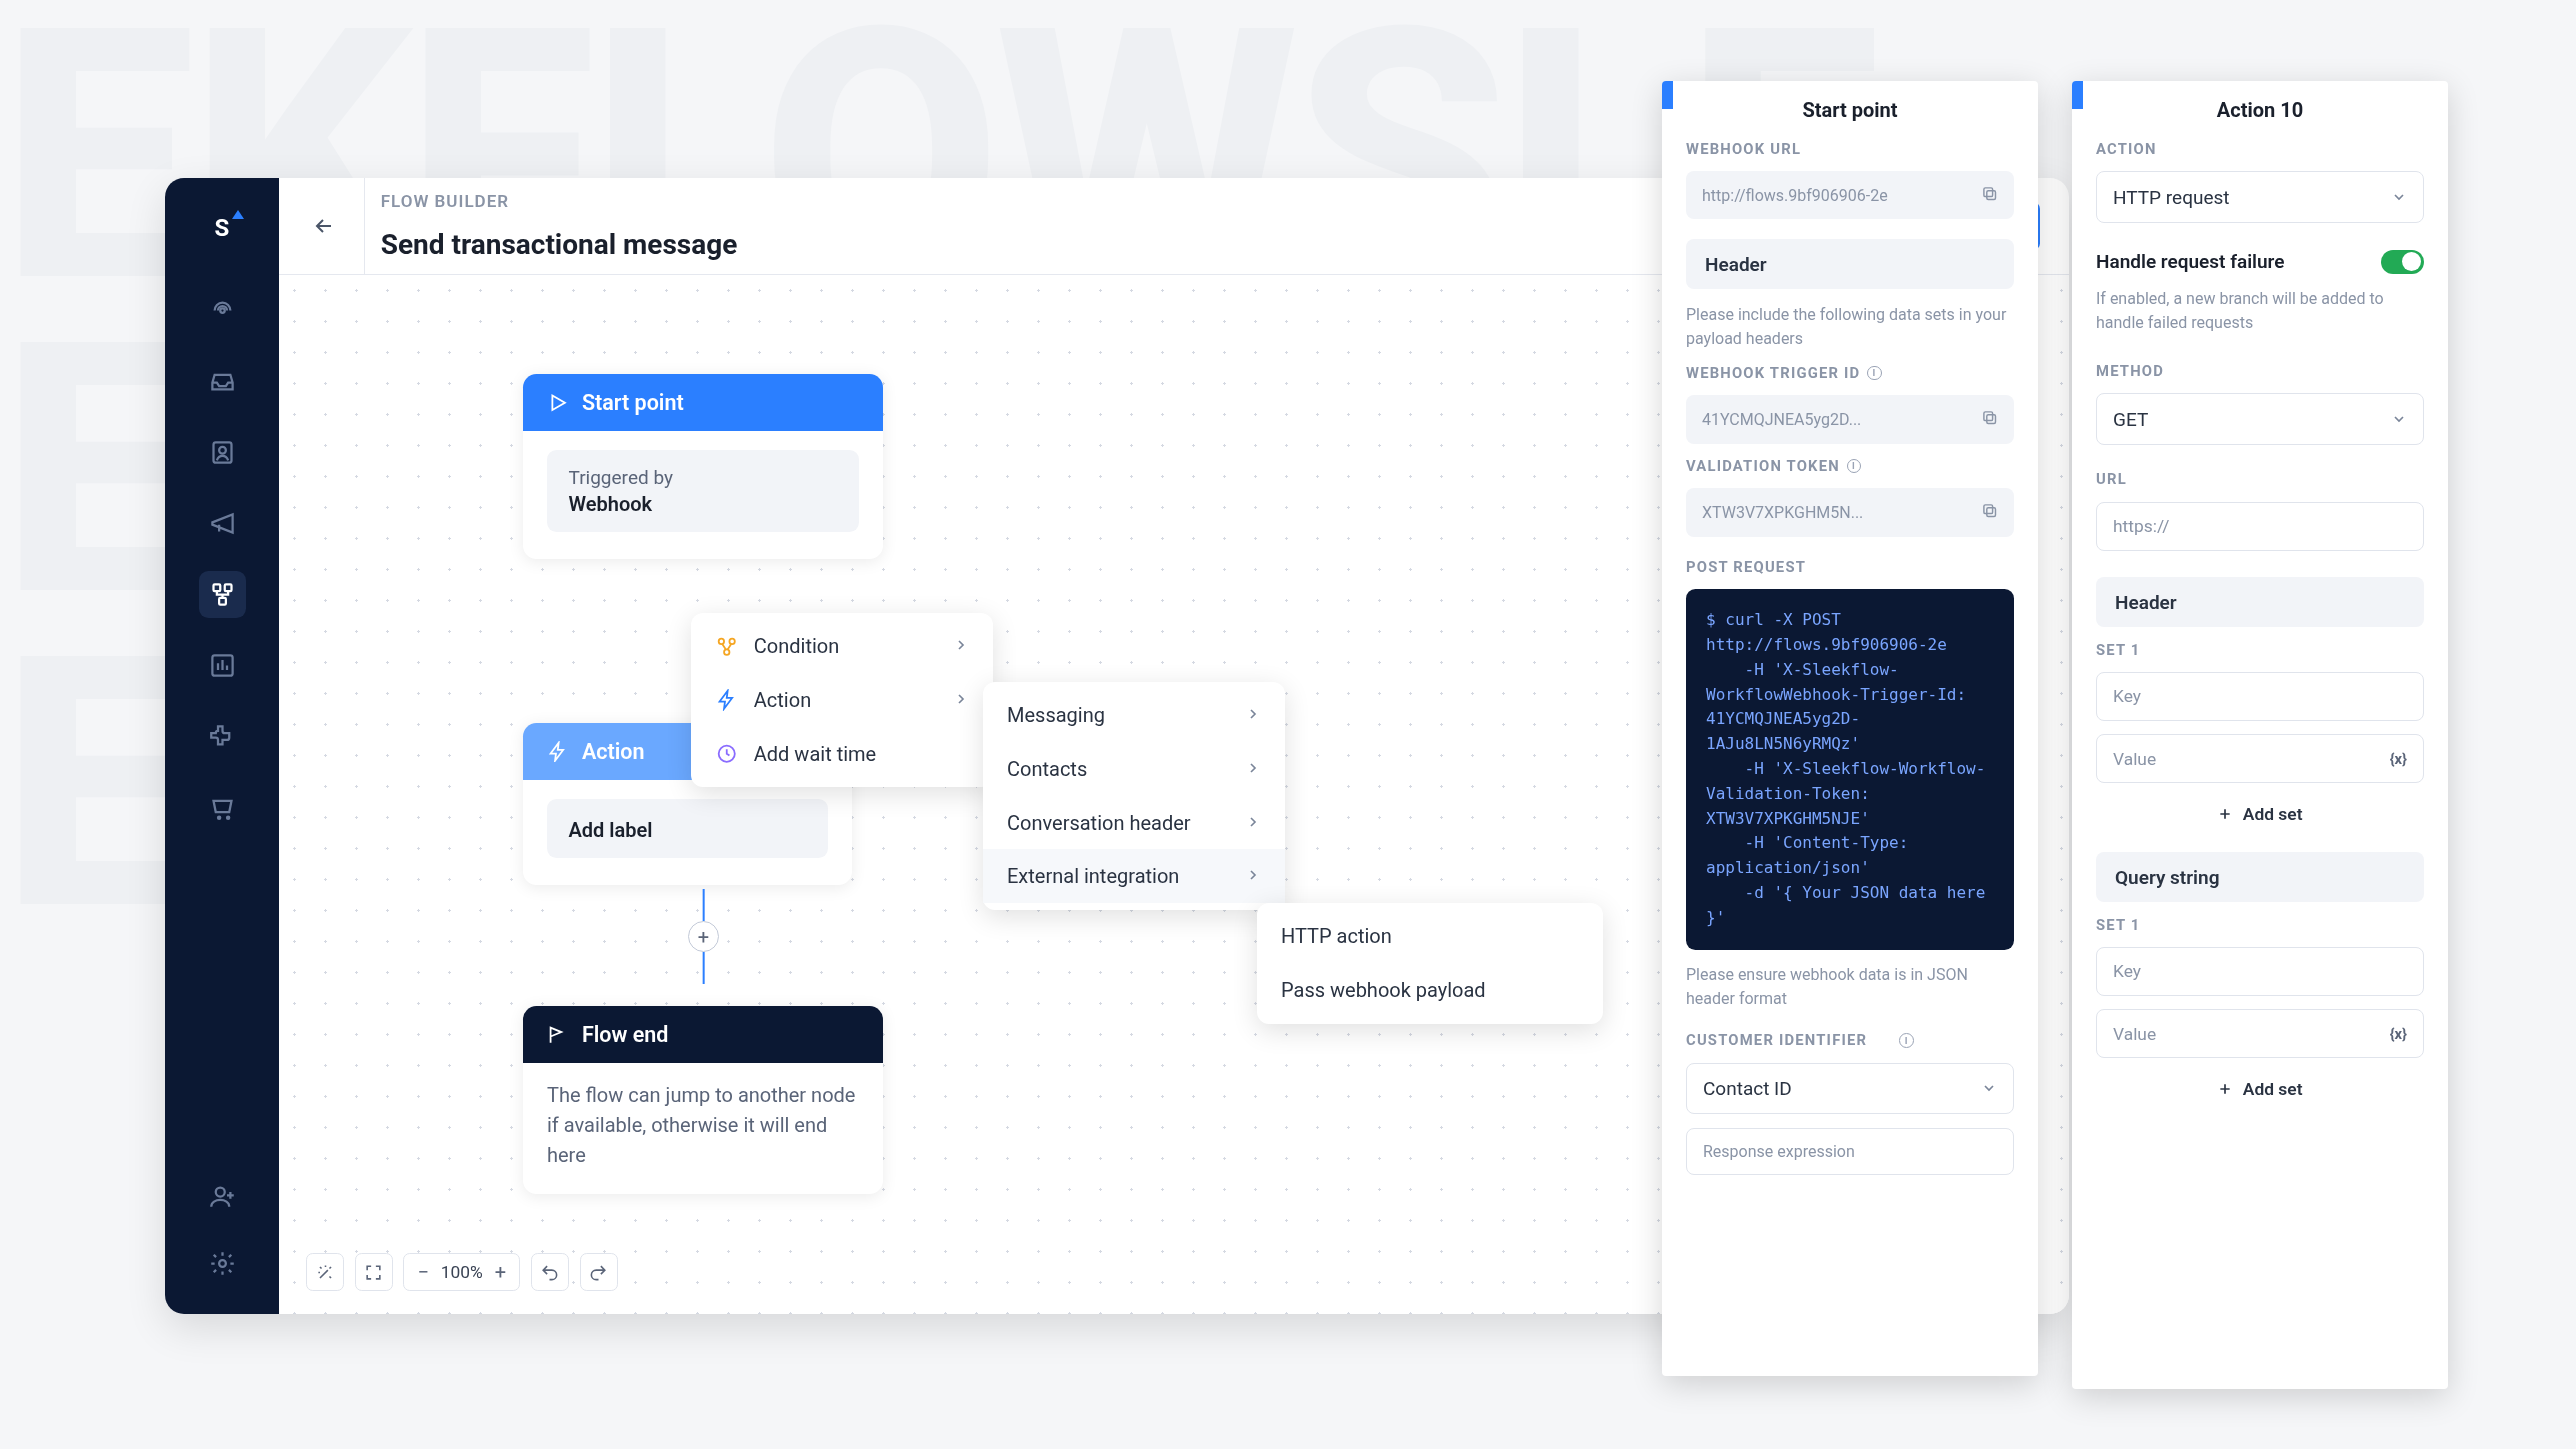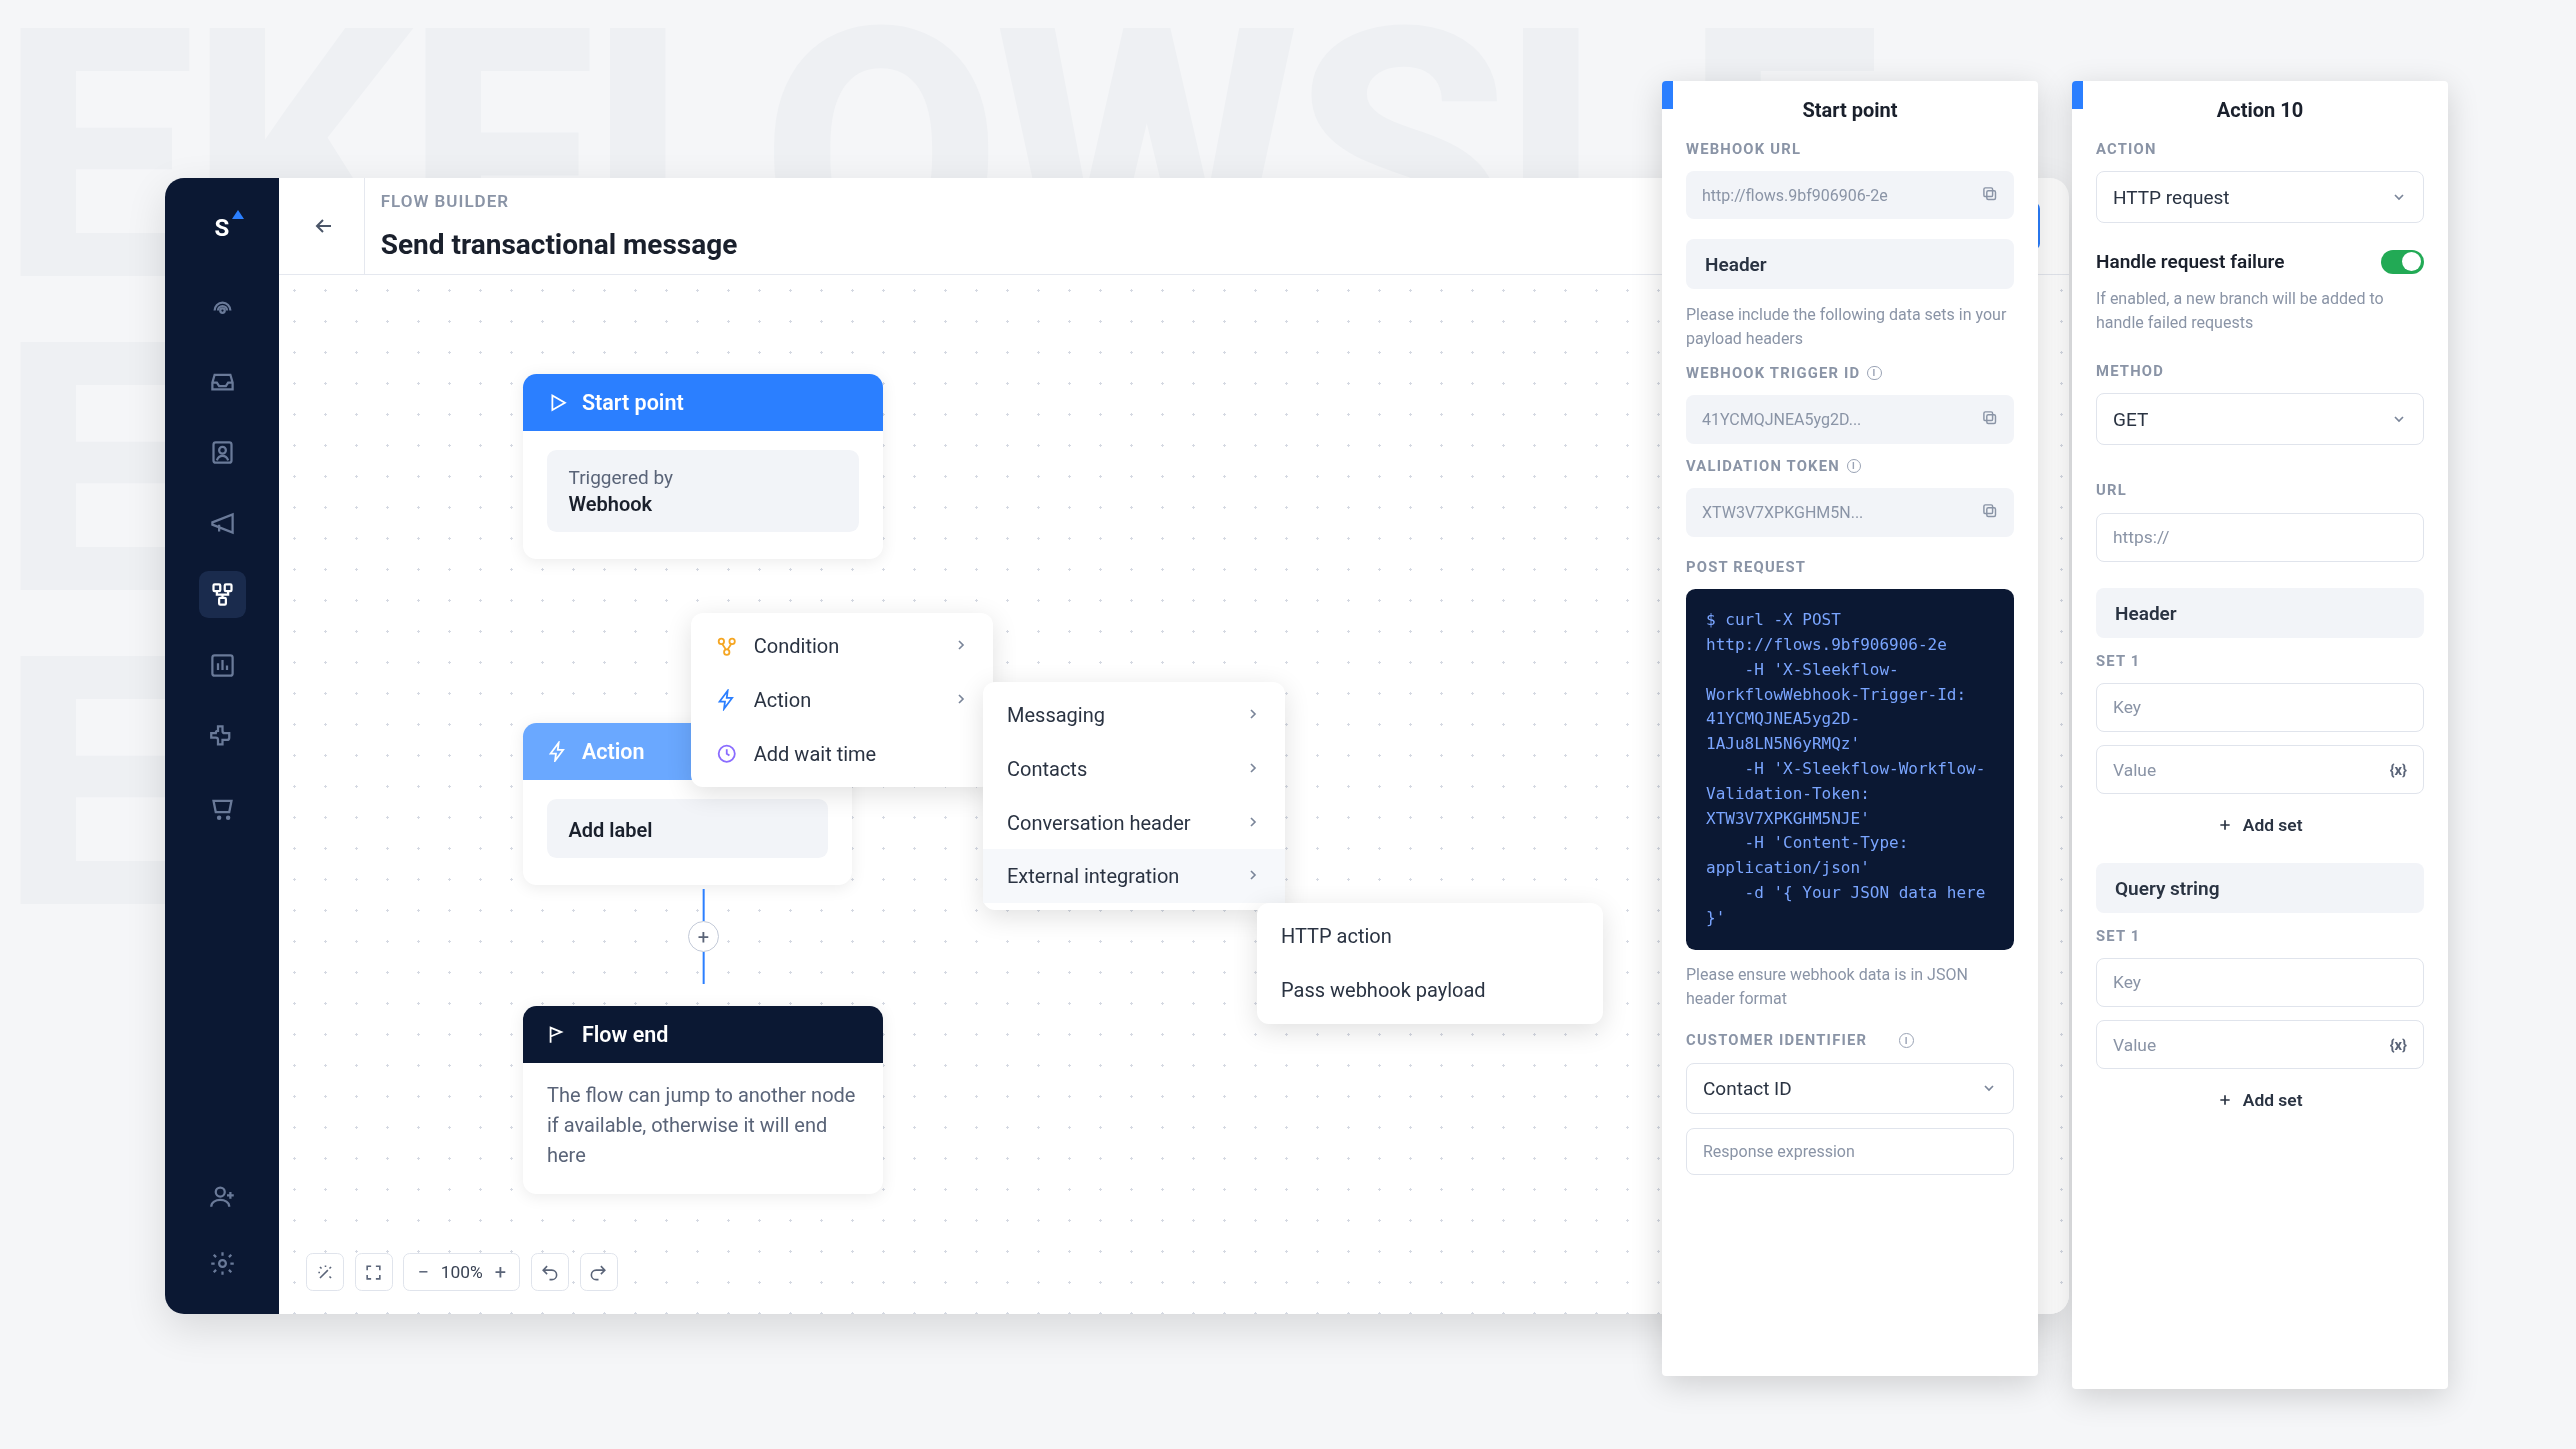--- a/index.html
+++ b/index.html
@@ -421,21 +421,21 @@
     <div class="hint">If enabled, a new branch will be added to handle failed requests</div>
 
     <div class="field-label" style="margin-top:13.4px;">METHOD</div>
     <div class="select-row">
       <span>GET</span>
       <svg viewBox="0 0 24 24">
           <path d="M6 9l6 6 6-6"></path>
         </svg>
     </div>
 
-    <div class="field-label" style="margin-top:23px;">URL</div>
+    <div class="field-label" style="margin-top:12px;">URL</div>
     <div class="kv-input">
         <span>https://</span>
       </div>
 
     <div class="sub-header" style="margin-top:13.4px;">Header</div>
     <div class="field-label">SET 1</div>
     <div class="kv-input">
         <span>Key</span>
       </div>
     <div class="kv-input">

